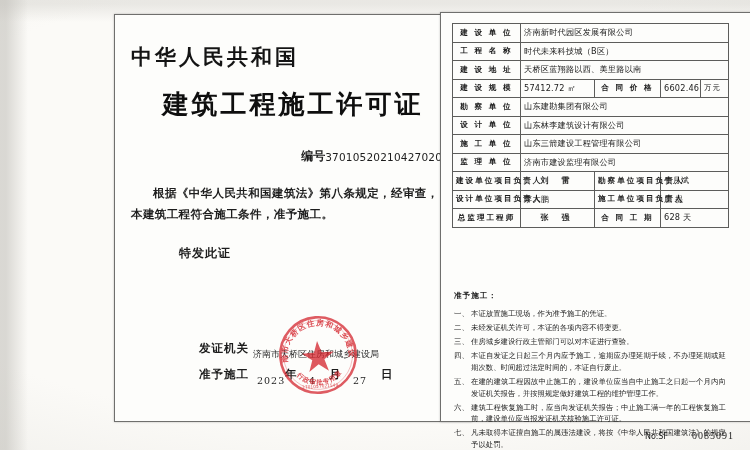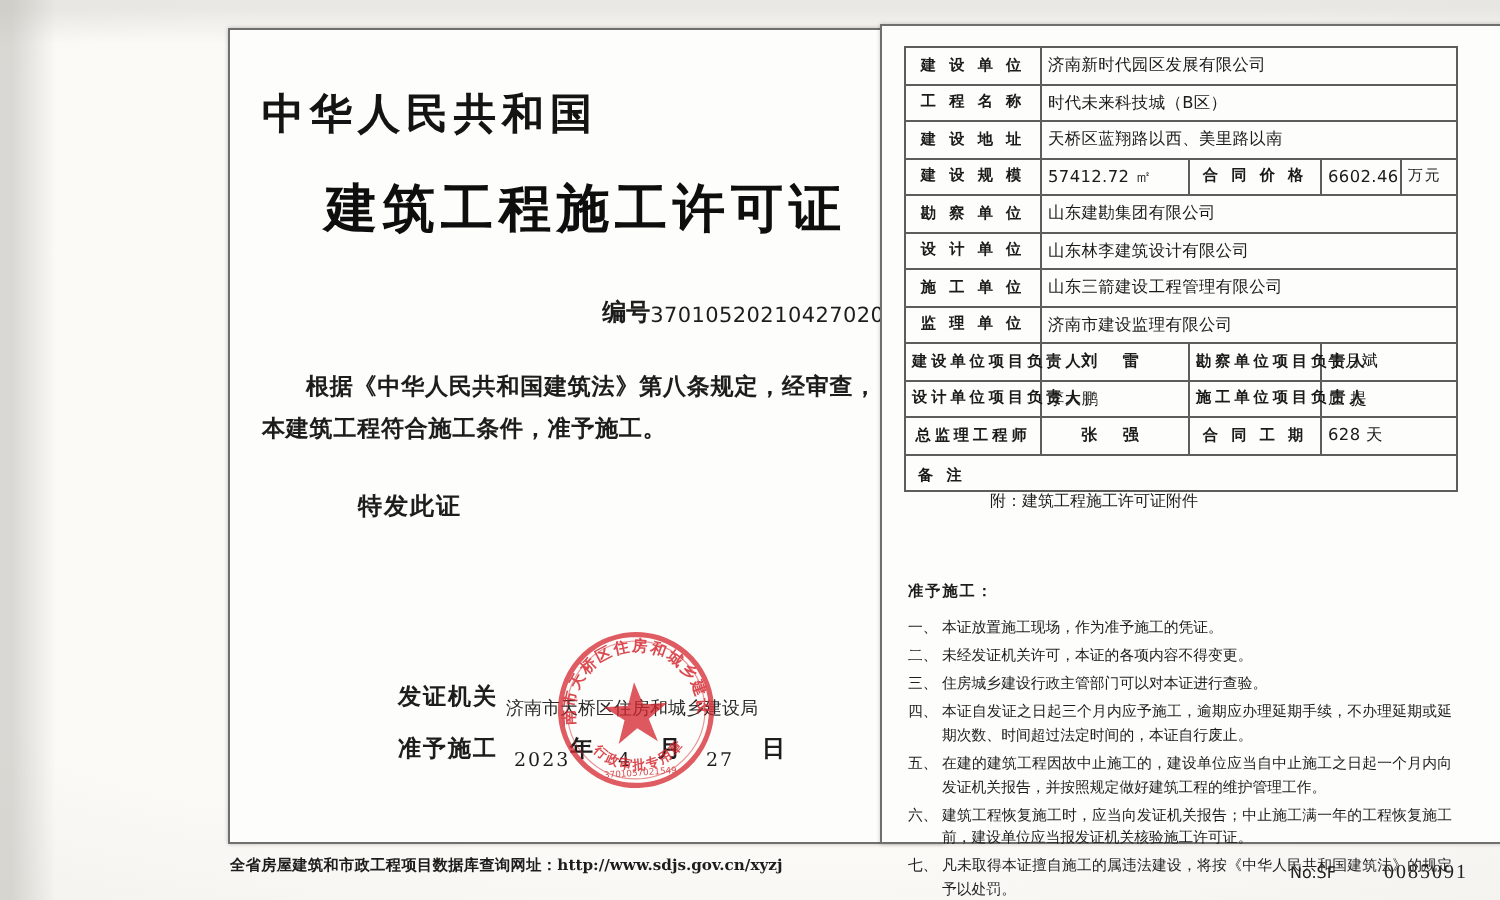--- a/index.html
+++ b/index.html
@@ -240,26 +240,20 @@
           <td class="vl vl-hand">李大鹏</td>
           <td class="lb">施工单位项目负责人</td>
           <td class="vl vl-hand" colspan="2">庄 提</td>
         </tr>
         <tr>
           <td class="lb">总监理工程师</td>
           <td class="vl vl-c">张 强</td>
           <td class="lb">合 同 工 期</td>
           <td class="vl vl-hand" colspan="2">628 天</td>
         </tr>
-        <tr>
-          <td class="remark-cell" colspan="5">
-            <span class="remark-lb">备 注</span>
-            <span class="remark-val">附：建筑工程施工许可证附件</span>
-          </td>
-        </tr>
       </tbody>
     </table>
 
     <div class="notes">
       <div class="notes-title">准予施工：</div>
       <div class="note">
         <span class="note-idx">一、</span>
         <span class="note-txt">本证放置施工现场，作为准予施工的凭证。</span>
       </div>
       <div class="note">
@@ -282,20 +276,17 @@
         <span class="note-idx">六、</span>
         <span class="note-txt">建筑工程恢复施工时，应当向发证机关报告；中止施工满一年的工程恢复施工前，建设单位应当报发证机关核验施工许可证。</span>
       </div>
       <div class="note">
         <span class="note-idx">七、</span>
         <span class="note-txt">凡未取得本证擅自施工的属违法建设，将按《中华人民共和国建筑法》的规定予以处罚。</span>
       </div>
     </div>
   </div>
 
-  <div class="footer-left">
-    <span>全省房屋建筑和市政工程项目数据库查询网址：</span><span class="url">http://www.sdjs.gov.cn/xyzj</span>
-  </div>
   <div class="serial">
     <span class="sn-pre">No.SF</span><span class="sn-num">0085091</span>
   </div>
 
 </div>
 
 </body></html>

